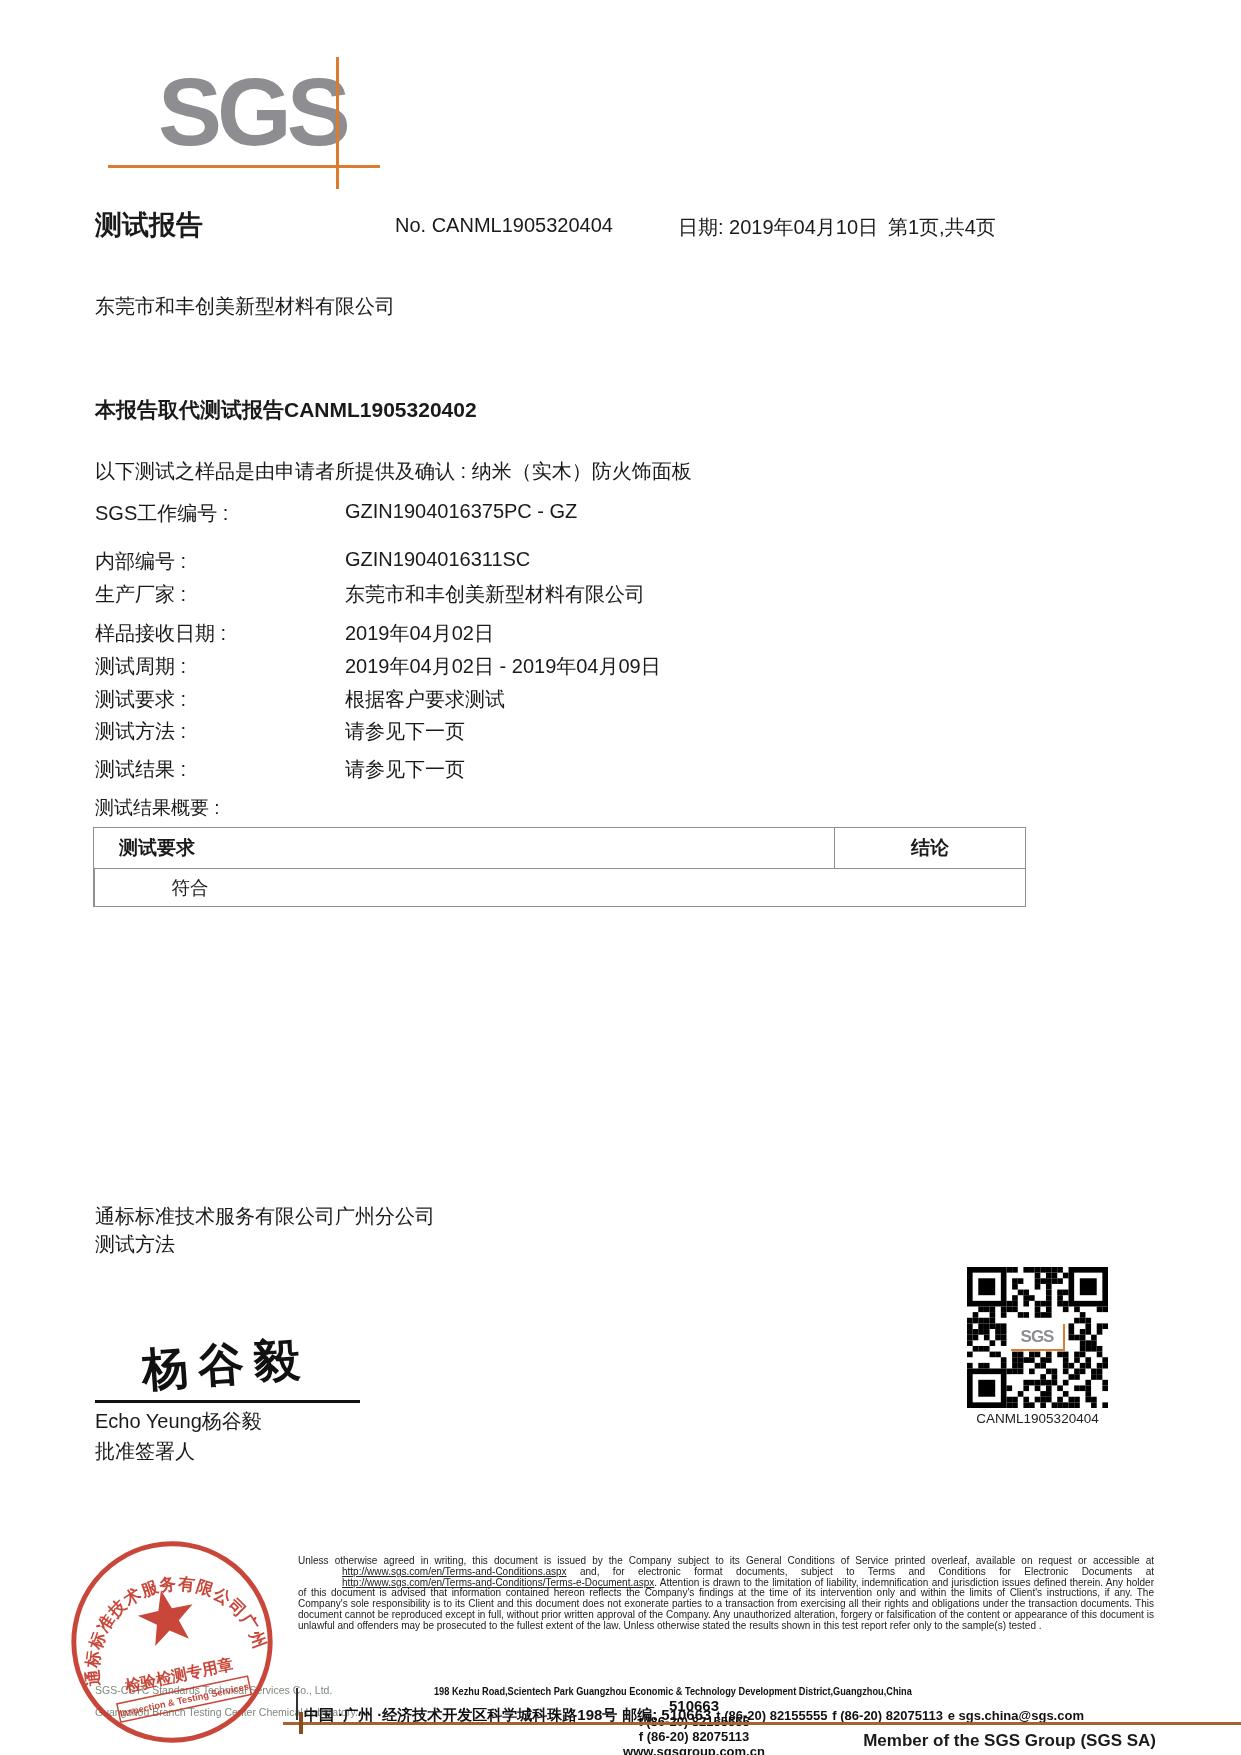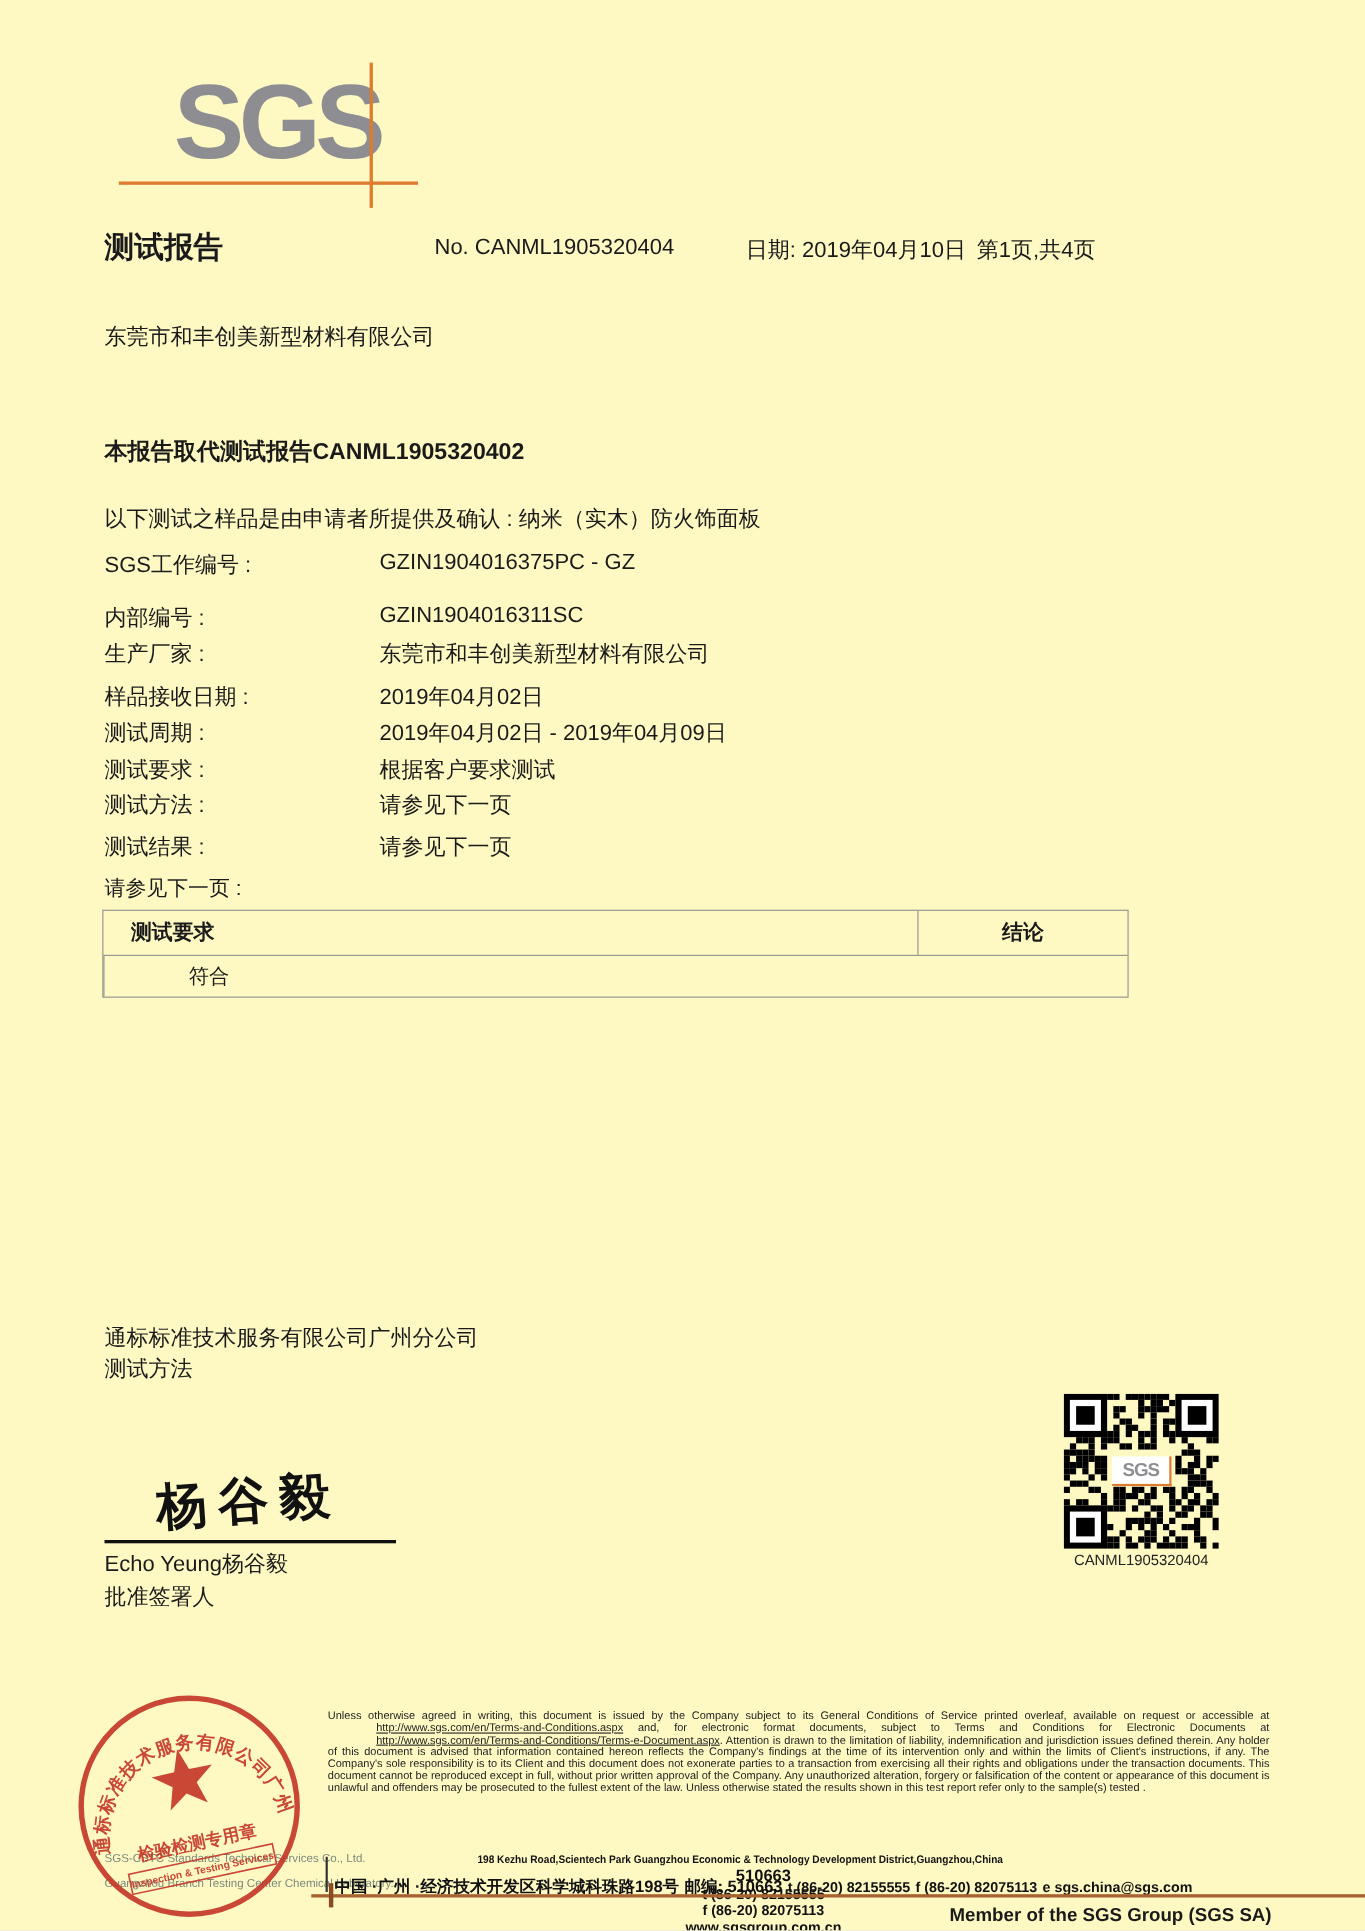--- a/index.html
+++ b/index.html
@@ -1,18 +1,18 @@
 <!DOCTYPE html>
 <html><head>
 <meta charset="utf-8">
 <style>
   html,body{margin:0;padding:0;background:#e8e8e8;}
   *{box-sizing:border-box;}
   .page{
-    position:relative;width:1241px;height:1755px;margin:0 auto;background:#fef9c3;
+    position:relative;width:1241px;height:1755px;margin:0 auto;background:#ffffff;
     font-family:"Liberation Sans","DejaVu Sans",sans-serif;color:#1a1a1a;overflow:hidden;
   }
   .abs{position:absolute;}
   
   .logo-text{font-weight:800;color:#8d8d92;font-size:96px;line-height:96px;letter-spacing:-5px;}
   .logo-hline{background:#dd7b2e;height:3px;}
   .logo-vline{background:#dd7b2e;width:3px;}
   
   .doc-title{font-size:27px;font-weight:bold;}
   .h-text{font-size:20px;}
@@ -101,21 +101,21 @@
     <div>
       <span class="field-label" style="top:718px;">测试方法 :</span>
       <span class="field-value" style="top:718px;">请参见下一页</span>
     </div>
     <div>
       <span class="field-label" style="top:756px;">测试结果 :</span>
       <span class="field-value" style="top:756px;">请参见下一页</span>
     </div>
   </div>
 
-  <span class="abs summary-heading" style="left:95px;top:795px;">请参见下一页 :</span>
+  <span class="abs summary-heading" style="left:95px;top:795px;">测试结果概要 :</span>
 
   <div class="abs sum-table" style="left:93px;top:827px;">
     <div class="sum-row header">
       <div class="cell-req">测试要求</div>
       <div class="cell-con">结论</div>
     </div>
     <div class="sum-row data">
       <div class="cell-con">符合</div>
     </div>
   </div>

